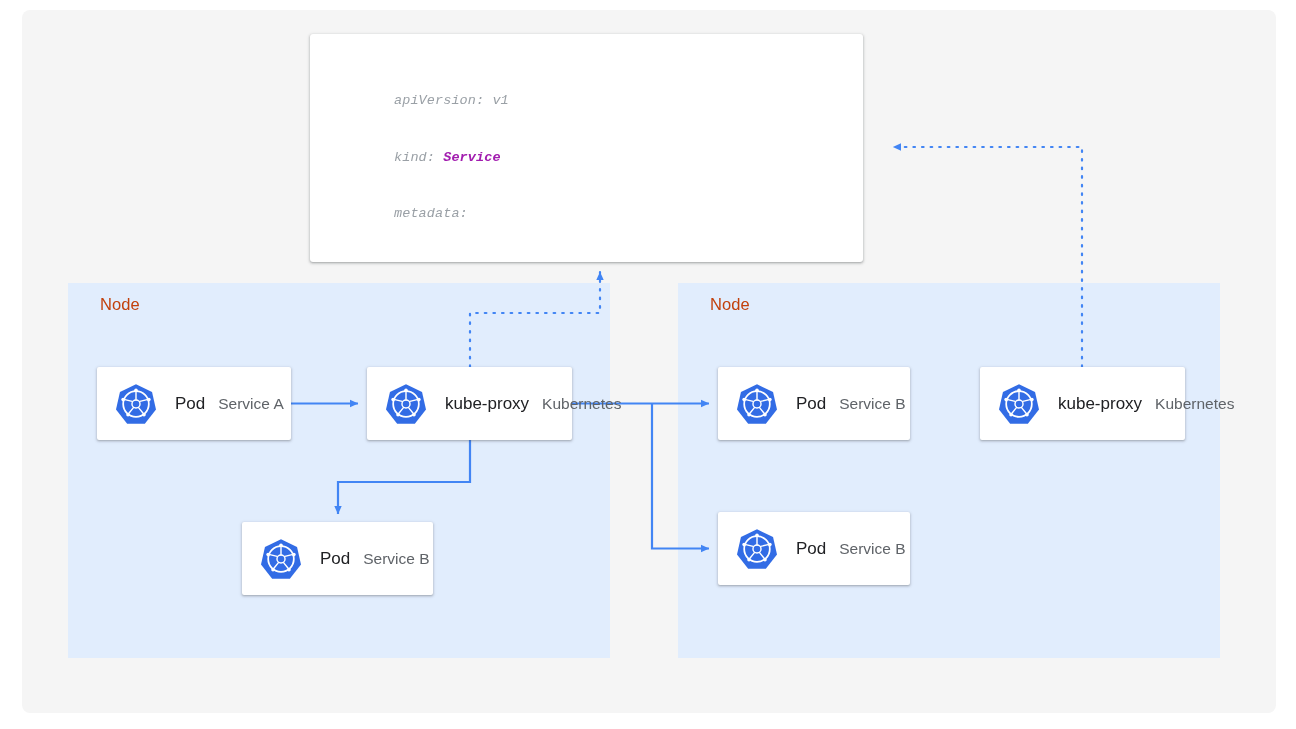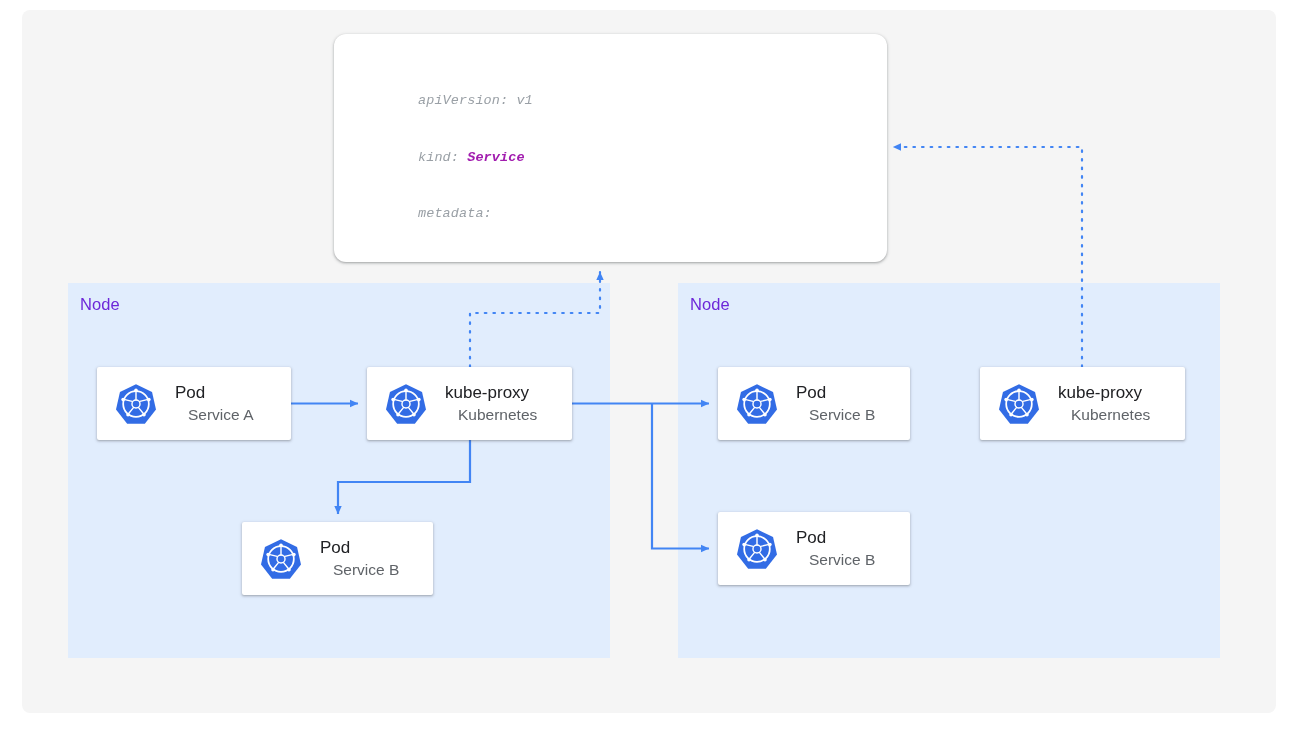--- a/index.html
+++ b/index.html
@@ -30,26 +30,26 @@
     position: absolute;
     left: 0;
     top: 0;
     width: 1296px;
     height: 729px;
     pointer-events: none;
   }
   
   .yaml-card {
     position: absolute;
-    left: 334px;
+    left: 310px;
     top: 34px;
     width: 553px;
     height: 228px;
     background: #ffffff;
-    border-radius: 12px;
+    border-radius: 3px;
     box-shadow: 0 1px 2px rgba(60,64,67,0.30), 0 1px 3px 1px rgba(60,64,67,0.15);
     box-sizing: border-box;
     overflow: hidden;
   }
   .yaml-body {
     position: absolute;
     left: 84px;
     top: 20px;
     font-family: "Liberation Mono", "DejaVu Sans Mono", monospace;
     font-size: 13.5px;
@@ -66,24 +66,24 @@
   }
   
   .node {
     position: absolute;
     background: #e1edfd;
   }
   .node-left  { left: 68px;  top: 283px; width: 542px; height: 375px; }
   .node-right { left: 678px; top: 283px; width: 542px; height: 375px; }
   .node-label {
     position: absolute;
-    left: 12px;
+    left: 32px;
     top: 12px;
     font-size: 16.5px;
-    color: #6d28d9;
+    color: #c2410c;
     font-family: "Liberation Sans", sans-serif;
     letter-spacing: 0.1px;
   }
   
   .card {
     position: absolute;
     background: #ffffff;
     border-radius: 2px;
     box-shadow: 0 1px 2px rgba(60,64,67,0.28), 0 1px 3px 1px rgba(60,64,67,0.13);
     display: flex;
@@ -93,21 +93,20 @@
   .card .k8s-logo {
     flex: 0 0 auto;
     margin-left: 18px;
     width: 42px;
     height: 42px;
     display: block;
   }
   .card .card-text {
     margin-left: 18px;
     display: flex;
-    flex-direction: column;
     justify-content: center;
   }
   .card-title {
     font-size: 17px;
     color: #202124;
     line-height: 22px;
     font-family: "Liberation Sans", sans-serif;
     white-space: nowrap;
   }
   .card-sub {

